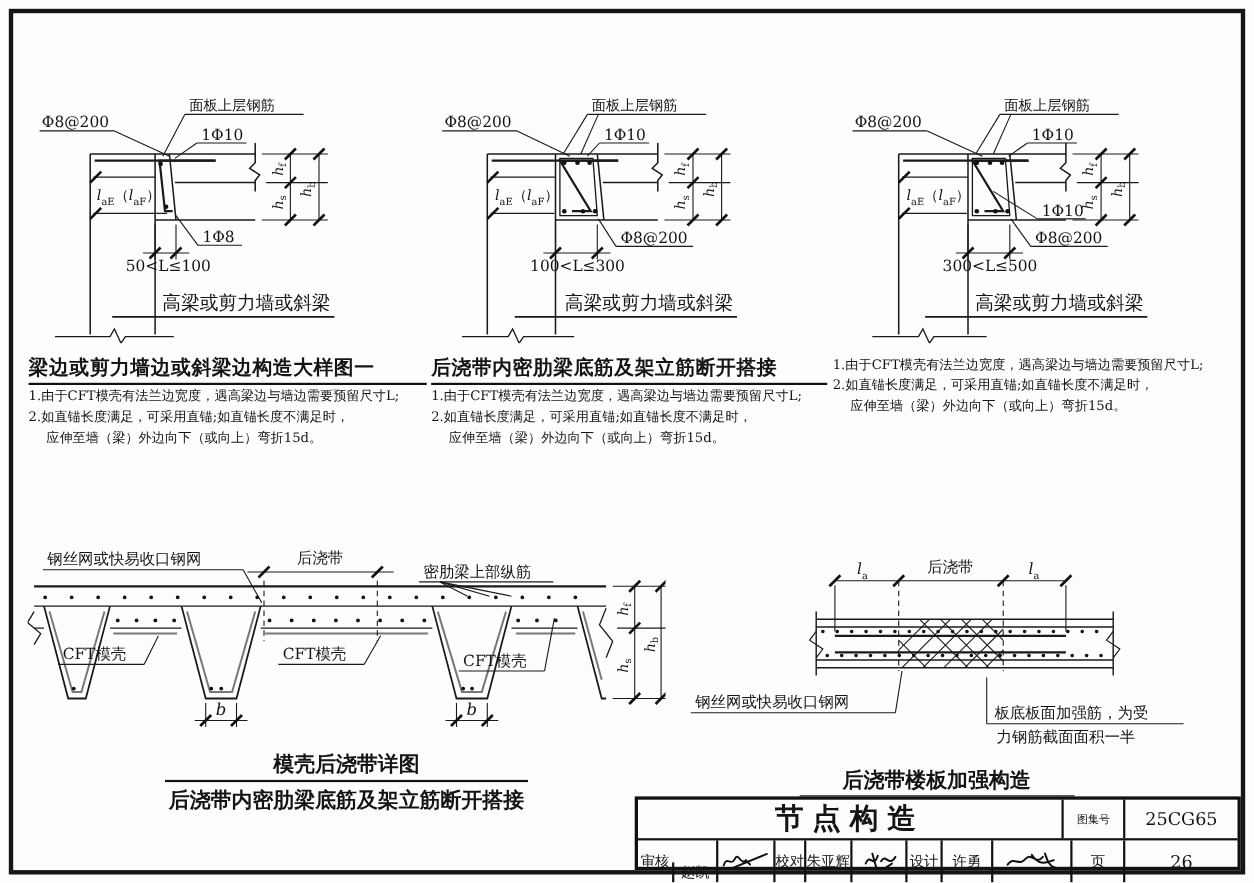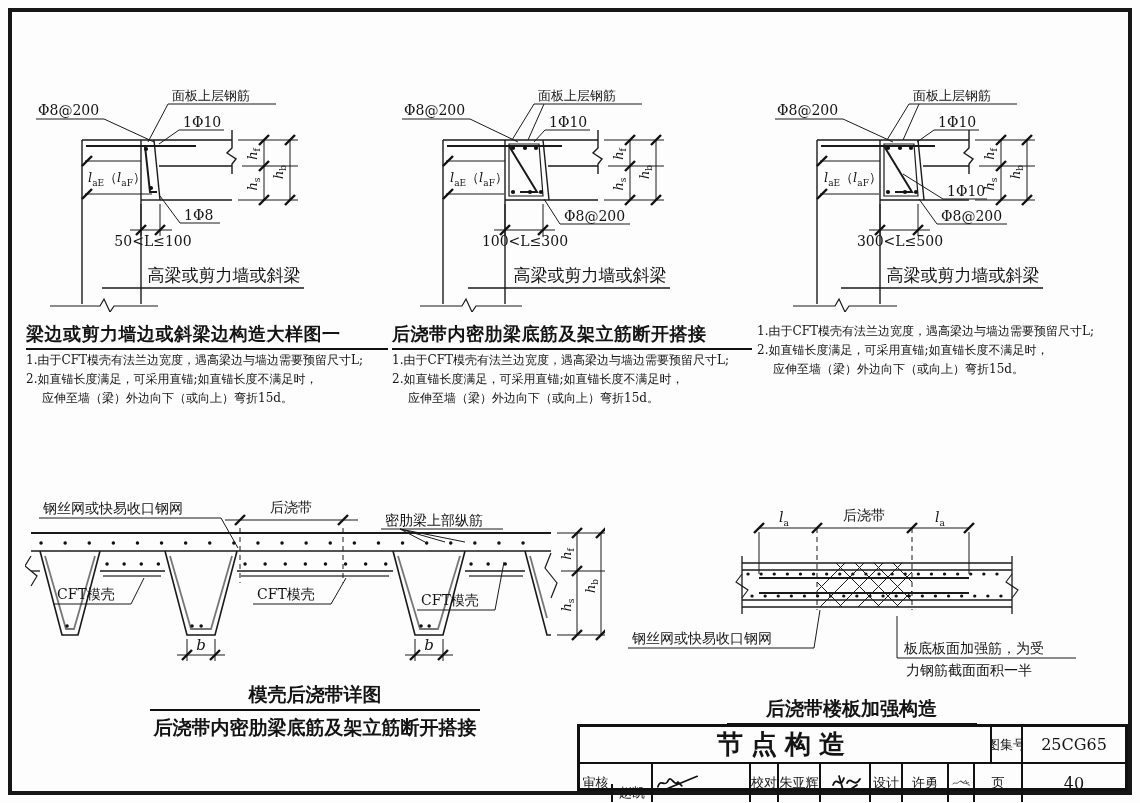--- a/index.html
+++ b/index.html
@@ -18,21 +18,21 @@
   .cap-sub{font-family:"DejaVu Sans",sans-serif;font-weight:bold;font-size:19px;text-align:center;margin-top:4px;}
   
   #tblock{position:absolute;left:577px;top:724px;width:551px;height:67px;border:3px solid #111;
           display:flex;flex-direction:column;box-sizing:border-box;background:#fdfdfd;}
   #tblock .row1{display:flex;height:41px;border-bottom:2px solid #111;}
   #tblock .row2{display:flex;flex:1;}
   .cell{box-sizing:border-box;display:flex;align-items:center;justify-content:center;
         font-size:13px;overflow:hidden;white-space:nowrap;}
   .bl{border-left:2px solid #111;}
   .main-title{flex:1;font-family:"DejaVu Sans",sans-serif;font-weight:bold;font-size:26px;letter-spacing:8px;}
-  .atlas-label{width:31px;font-size:13px;}
+  .atlas-label{width:56px;font-size:10px;}
   .atlas-no{width:104px;font-size:16px;}
   .sig-cell{padding:0 2px;}
 </style>
 </head>
 <body>
 
 <div id="sheet">
   <div id="frame"></div>
 
   <div class="fig" style="left:26px;top:82px;width:362px;">
@@ -443,31 +443,31 @@
       <div class="cell atlas-no bl">25CG65</div>
     </div>
     <div class="row2">
       <div class="cell" style="width:31px;">审核</div>
       <div class="cell bl" style="width:40px;margin-top:20px;">赵凯</div>
       <div class="cell bl sig-cell" style="width:52px;">
         <svg width="48" height="20" viewBox="0 0 48 20">
           <path d="M3,14 C6,4 10,16 14,7 C17,2 20,14 24,9 L28,13 M10,17 L44,3" stroke="#111" stroke-width="1.8" fill="none" stroke-linecap="round"></path>
         </svg>
       </div>
-      <div class="cell bl" style="width:28px;margin-left:46px;">校对</div>
+      <div class="cell bl" style="width:28px;">校对</div>
       <div class="cell bl" style="width:42px;">朱亚辉</div>
       <div class="cell bl sig-cell" style="width:50px;">
         <svg width="36" height="20" viewBox="0 0 36 20">
           <path d="M6,12 C10,2 13,17 17,5 M12,3 L16,17 M20,10 C24,2 27,16 33,6 M24,16 L30,12" stroke="#111" stroke-width="1.8" fill="none" stroke-linecap="round"></path>
         </svg>
       </div>
       <div class="cell bl" style="width:32px;">设计</div>
       <div class="cell bl" style="width:46px;">许勇</div>
       <div class="cell bl sig-cell" style="flex:1;">
         <svg width="52" height="20" viewBox="0 0 52 20">
           <path d="M4,13 C10,5 14,15 20,8 S30,14 36,6 M26,4 C30,10 34,14 46,9 M38,3 C40,9 42,15 48,16" stroke="#111" stroke-width="1.8" fill="none" stroke-linecap="round"></path>
         </svg>
       </div>
       <div class="cell bl" style="width:48px;">页</div>
-      <div class="cell bl" style="width:104px;font-size:16px;">40</div>
+      <div class="cell bl" style="width:104px;font-size:16px;">26</div>
     </div>
   </div>
 </div>
 
 </body></html>

